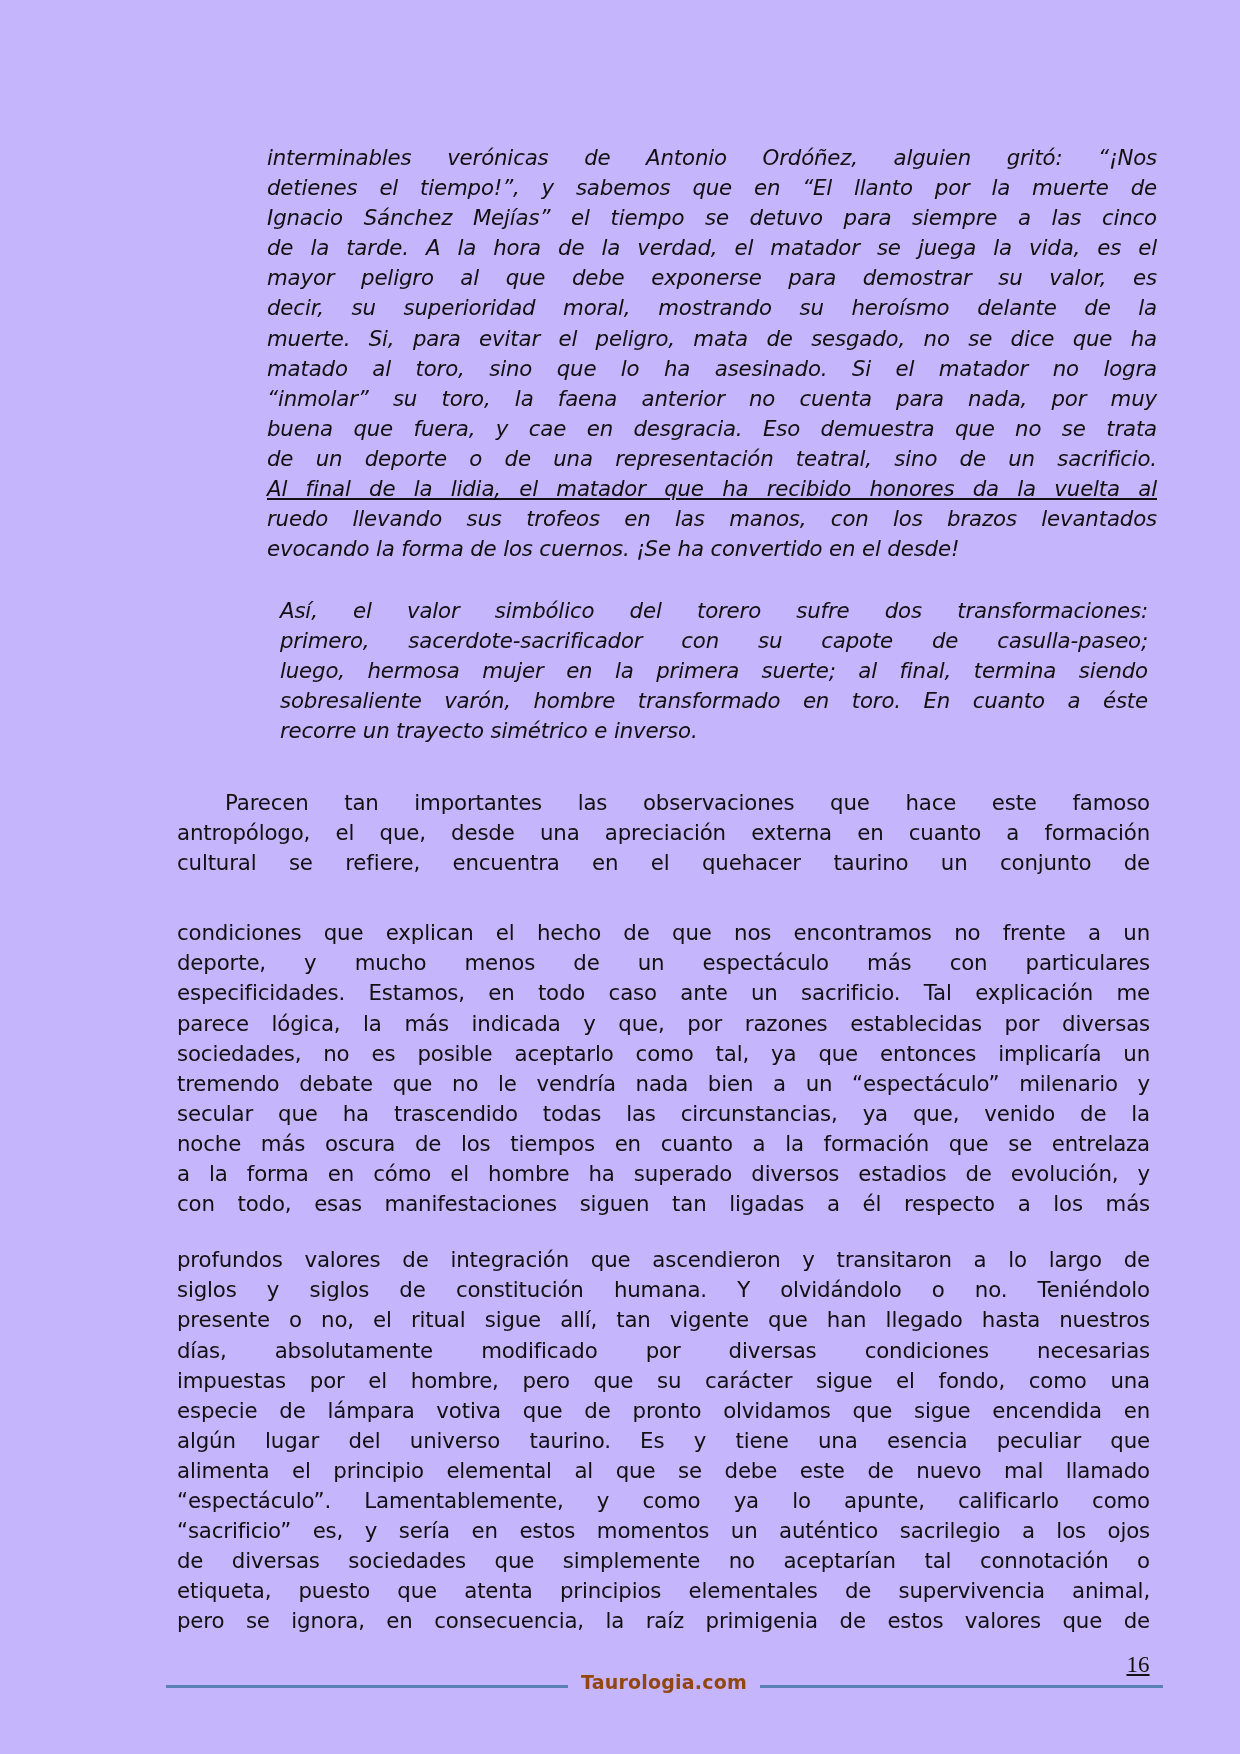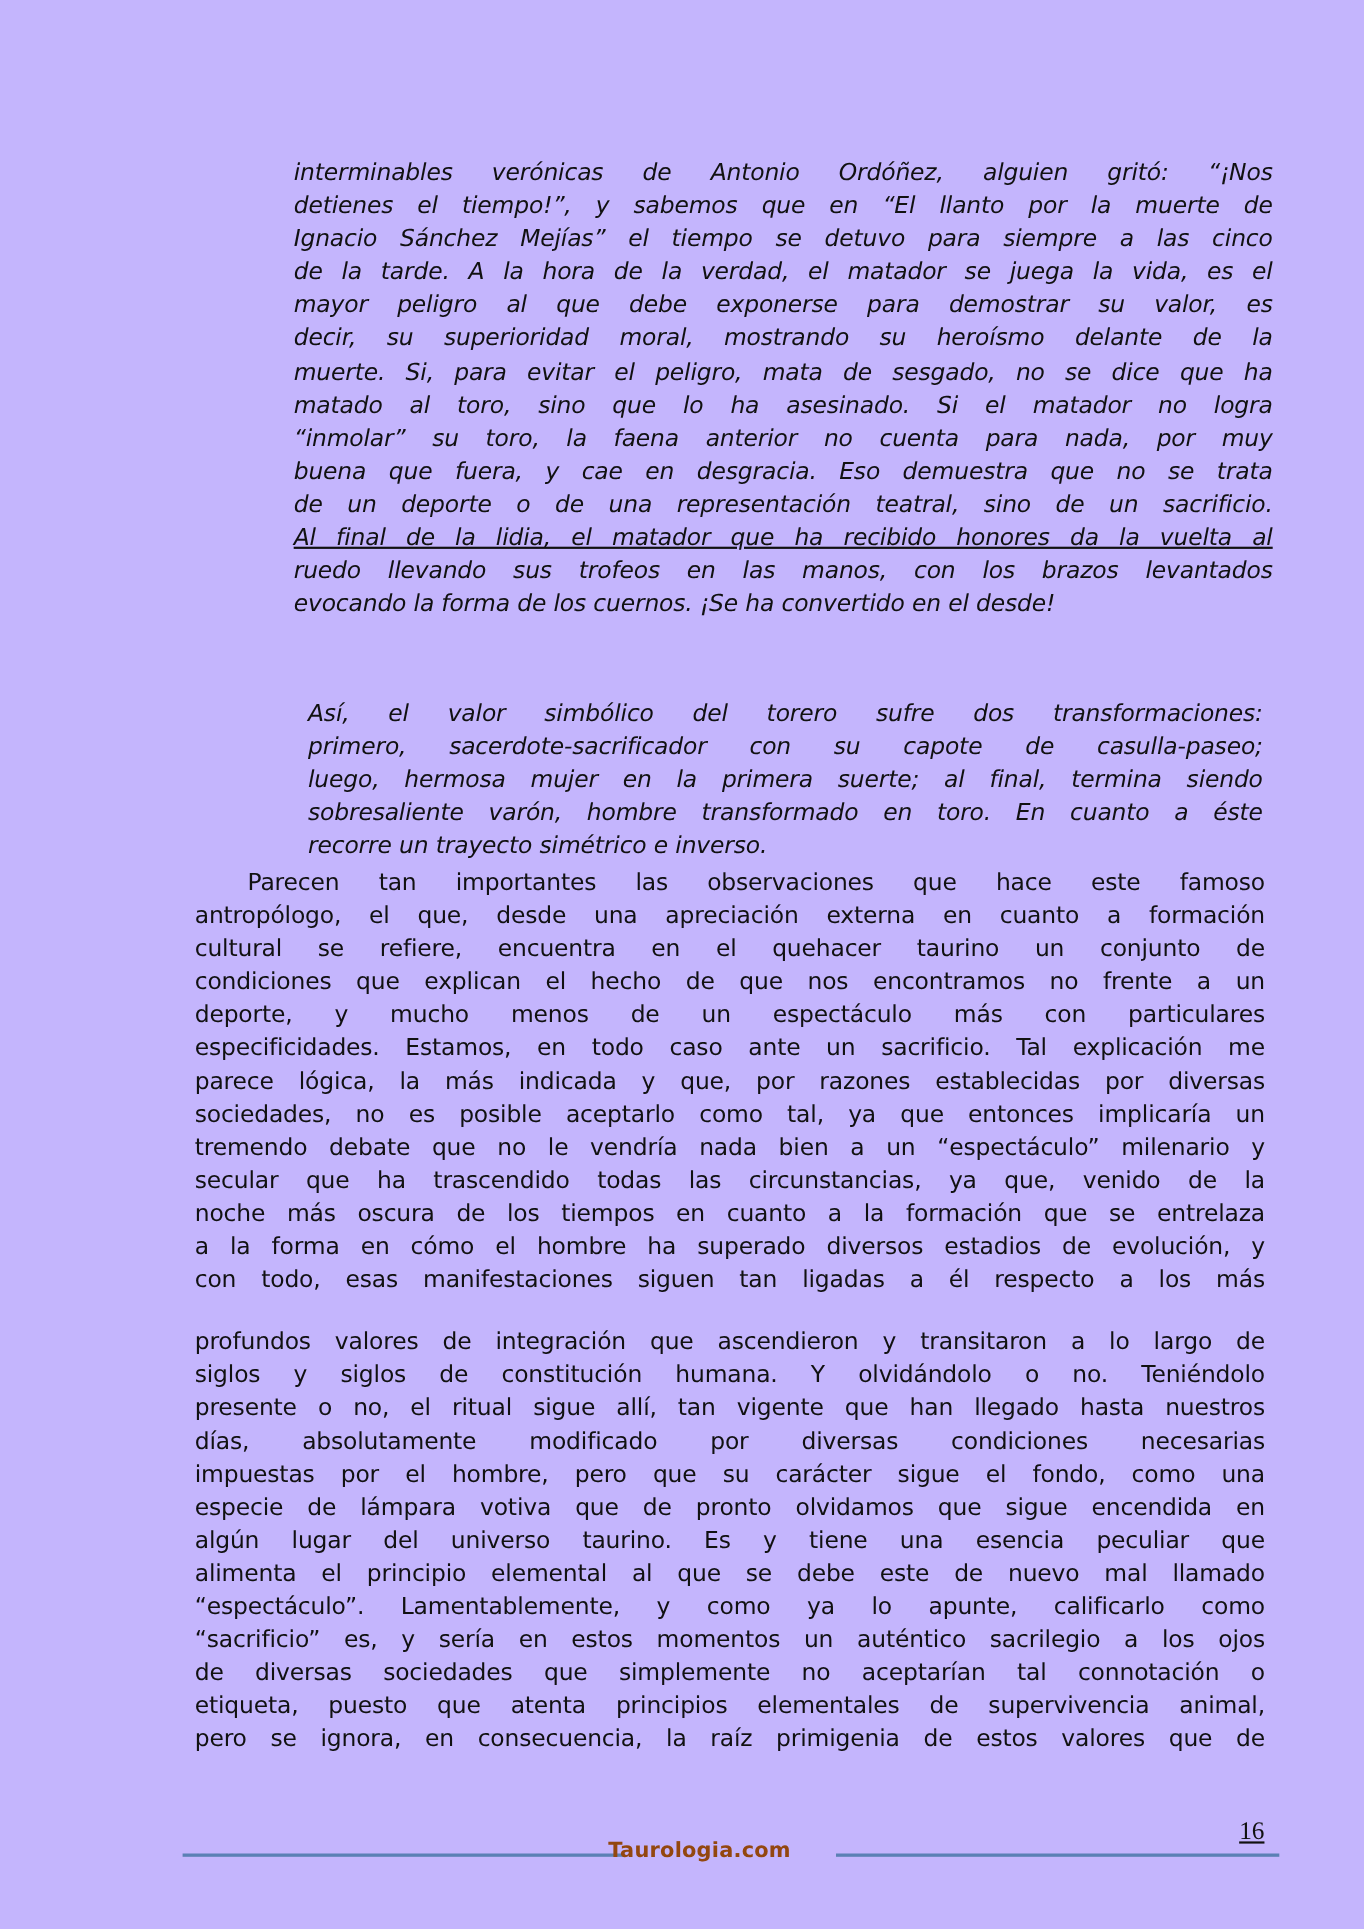--- a/index.html
+++ b/index.html
@@ -13,28 +13,28 @@
     height: 30.1px;
     color: #111;
     white-space: nowrap;
     text-align: justify;
     text-align-last: justify;
     letter-spacing: -0.15px;
   }
   .line.last { text-align-last: left; }
   .italic .line { font-style: italic; }
   #intro { left: 267px; top: 143px; width: 890px; }
-  #quote { left: 280px; top: 634px; width: 868px; }
+  #quote { left: 280px; top: 596px; width: 868px; }
   #body  { left: 177px; top: 788px; width: 973px; }
   #body .line.first { padding-left: 48px; }
   .footer-line { position: absolute; height: 3px; background: #5b80b5; top: 1685px; }
   #footer-line-left { left: 166px; width: 402px; }
   #footer-line-right { left: 760px; width: 403px; }
   #footer-brand {
-    position: absolute; left: 540px; width: 192px; top: 1671px;
+    position: absolute; left: 568px; width: 192px; top: 1671px;
     text-align: center;
     font-family: "DejaVu Sans", sans-serif; font-weight: bold;
     font-size: 19px; color: #93470f; letter-spacing: 0.2px;
   }
   #page-number {
     position: absolute; left: 1120px; top: 1652px; width: 36px; text-align: center;
     font-family: "Liberation Serif", serif; font-size: 23px; color: #111;
     text-decoration: underline; text-underline-offset: 2px;
   }
 </style>
@@ -65,21 +65,21 @@
       <div class="line" style="white-space: normal;">primero, sacerdote-sacrificador con su capote de casulla-paseo;</div>
       <div class="line" style="white-space: normal;">luego, hermosa mujer en la primera suerte; al final, termina siendo</div>
       <div class="line" style="white-space: normal;">sobresaliente varón, hombre transformado en toro. En cuanto a éste</div>
       <div class="line last" style="white-space: nowrap;">recorre un trayecto simétrico e inverso.</div>
     </div>
 
   <div id="body" class="block">
       <div class="line first" style="white-space: normal;">Parecen tan importantes las observaciones que hace este famoso</div>
       <div class="line" style="white-space: normal;">antropólogo, el que, desde una apreciación externa en cuanto a formación</div>
       <div class="line" style="white-space: normal;">cultural se refiere, encuentra en el quehacer taurino un conjunto de</div>
-      <div class="line" style="white-space: normal;">condiciones que explican el hecho de que nos encontramos no frente a un</div>
+      <div class="line" style="white-space: normal; margin-top: 40px;">condiciones que explican el hecho de que nos encontramos no frente a un</div>
       <div class="line" style="white-space: normal;">deporte, y mucho menos de un espectáculo más con particulares</div>
       <div class="line" style="white-space: normal;">especificidades. Estamos, en todo caso ante un sacrificio. Tal explicación me</div>
       <div class="line" style="white-space: normal;">parece lógica, la más indicada y que, por razones establecidas por diversas</div>
       <div class="line" style="white-space: normal;">sociedades, no es posible aceptarlo como tal, ya que entonces implicaría un</div>
       <div class="line" style="white-space: normal;">tremendo debate que no le vendría nada bien a un “espectáculo” milenario y</div>
       <div class="line" style="white-space: normal;">secular que ha trascendido todas las circunstancias, ya que, venido de la</div>
       <div class="line" style="white-space: normal;">noche más oscura de los tiempos en cuanto a la formación que se entrelaza</div>
       <div class="line" style="white-space: normal;">a la forma en cómo el hombre ha superado diversos estadios de evolución, y</div>
       <div class="line" style="white-space: normal;">con todo, esas manifestaciones siguen tan ligadas a él respecto a los más</div>
       <div class="line" style="white-space: normal; margin-top: 26px;">profundos valores de integración que ascendieron y transitaron a lo largo de</div>

